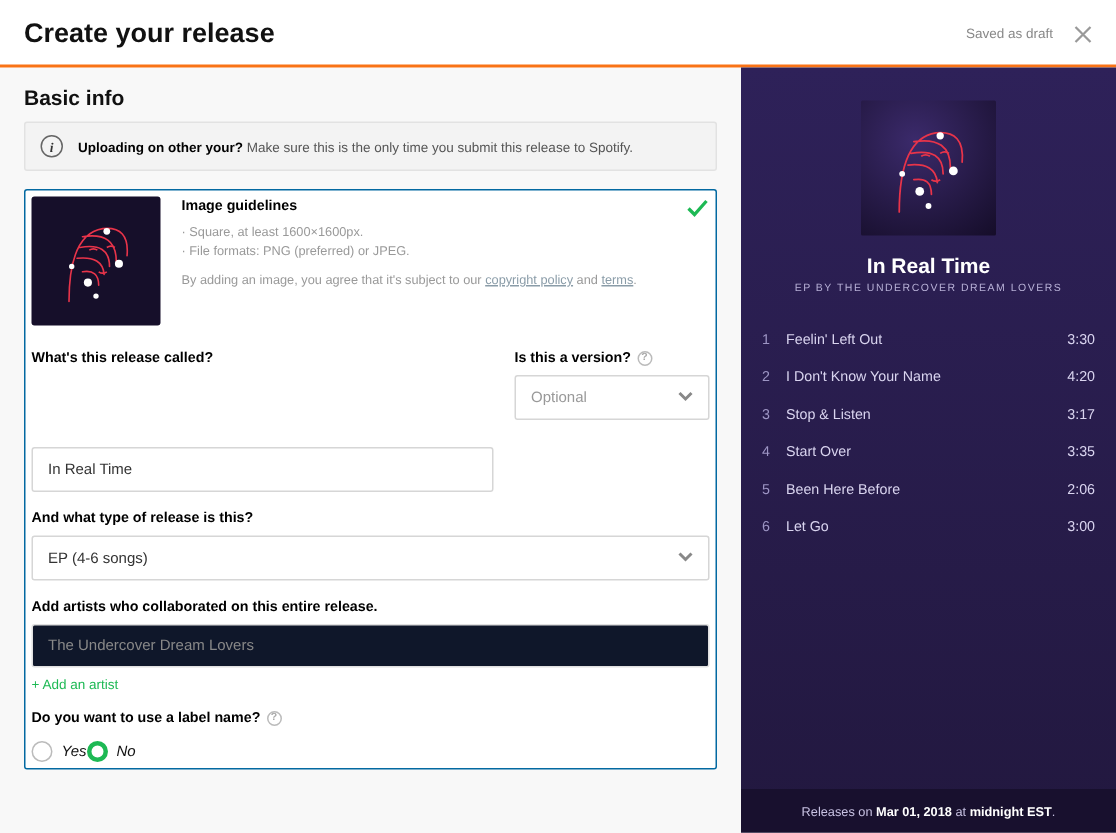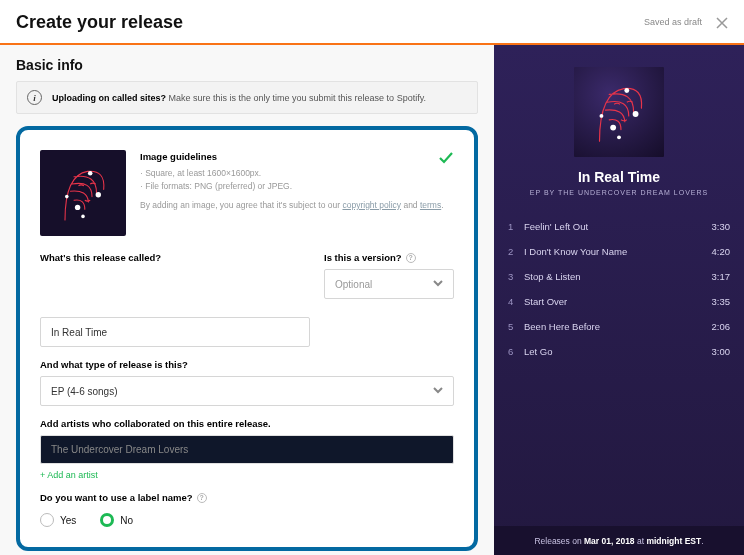--- a/index.html
+++ b/index.html
@@ -14,21 +14,21 @@
 .columns { display: flex; height: calc(555px - 44px); }
 .left { flex: 1; padding: 12px 16px; overflow: hidden; }
 .right-panel { width: 250px; background: #271b4f; background: linear-gradient(#2e2159, #22183f); color: #fff; display: flex; flex-direction: column; }
 
 h2.section { font-size: 14px; font-weight: 700; margin-bottom: 8px; }
 
 .banner { display: flex; align-items: center; gap: 10px; border: 1px solid #e2e2e2; background: #f3f3f3; padding: 8px 10px; border-radius: 2px; margin-bottom: 12px; font-size: 9px; color: #555; }
 .banner b { color: #000; font-weight: 700; }
 .info-icon { width: 15px; height: 15px; border: 1px solid #666; border-radius: 50%; display:flex; align-items:center; justify-content:center; font-size:9px; font-style:italic; font-family:Georgia, serif; font-weight:700; color:#333; flex-shrink:0;}
 
-.card { background: #fff; border: 4px solid #0369a1; border-radius: 12px; padding: 20px; }
+.card { background: #fff; border: 1px solid #0369a1; border-radius: 2px; padding: 4px; }
 
 .guide-row { display:flex; gap:14px; align-items: flex-start; position:relative; margin-bottom: 16px; }
 .cover-thumb { width: 86px; height: 86px; background: #160f2a; border-radius: 2px; display:flex; align-items:center; justify-content:center; }
 .cover-thumb svg { width:72px; height:72px; }
 .guide-text { flex:1; font-size: 8.5px; color: #999; line-height: 1.5; }
 .guide-text .title { color:#000; font-size: 9.5px; font-weight: 600; margin-bottom: 3px; }
 .guide-text a { color: #8a9ca8; text-decoration: underline; cursor:pointer; }
 .check { position:absolute; top:0; right:0; }
 .check svg { width: 16px; height: 16px; stroke:#1db954; stroke-width:2.2; fill:none; }
 
@@ -39,21 +39,21 @@
 .label { font-size: 9.5px; font-weight: 700; color: #000; margin-bottom: 6px; display:flex; align-items:center; gap:4px;}
 .help-icon { width:10px; height:10px; border:1px solid #bbb; border-radius:50%; display:inline-flex; align-items:center; justify-content:center; font-size:7px; color:#aaa; cursor:pointer; }
 .input, .select { height: 30px; border: 1px solid #d6d6d6; border-radius: 2px; padding: 0 10px; font-size: 10px; color: #333; background:#fff; display:flex; align-items:center; }
 .input input { border:none; outline:none; width:100%; font-size:10px; font-family:inherit; color:#333; }
 .select { justify-content: space-between; color:#999; cursor:pointer; }
 .chev-down svg { width:10px; height:10px; stroke:#888; stroke-width:2; fill:none; }
 
 .chip { background:#0f172a; border:1px solid #e0e0e0; color:#888; padding: 8px 10px; font-size:10px; border-radius:2px; }
 .add-link { color:#1db954; font-size: 9px; margin-top:6px; display:inline-block; cursor:pointer; }
 
-.radio-row { display:flex; gap: 24px; align-items:flex-start; margin-top:4px; }
+.radio-row { display:flex; align-items:flex-start; margin-top:4px;font-style:italic; }
 .radio { display:flex; align-items:center; gap:6px; font-size:10px; cursor:pointer; }
 .radio .circle { width:14px; height:14px; border-radius:50%; border:1.5px solid #bbb; position:relative; }
 .radio.selected .circle { border:3px solid #1db954; }
 
 
 .preview-top { padding: 22px 0 12px 0; text-align:center; }
 .preview-cover { width: 90px; height: 90px; margin: 0 auto 12px auto; background: radial-gradient(circle at 40% 30%, #3b2a6b, #150d29); display:flex; align-items:center; justify-content:center; border-radius:1px;}
 .preview-cover svg { width:78px; height:78px; }
 .preview-title { font-size: 14px; font-weight:700; margin-bottom: 4px; }
 .preview-sub { font-size: 7px; letter-spacing: 1px; color: #b7b0d6; text-transform: uppercase; }
@@ -83,21 +83,21 @@
 </div>
 
 <div class="columns">
   <div class="left">
 
     <h2 class="section">Basic info</h2>
 
     <div class="banner">
       <span class="info-icon">i</span>
       <span>
-        <b>Uploading on called sites?</b><span> Make sure this is the only time you submit this release to Spotify.</span>
+        <b>Uploading on other your?</b><span> Make sure this is the only time you submit this release to Spotify.</span>
       </span>
     </div>
 
     <div class="card">
 
       <div class="guide-row">
         <div class="cover-thumb">
           <svg viewBox="0 0 80 80">
             <path d="M20 70 Q20 20 45 16 Q65 14 63 36 M30 22 Q55 18 55 40 M28 30 Q50 26 50 44 M26 38 Q45 36 46 50 M30 48 Q42 46 42 58" stroke="#e8344a" stroke-width="1.2" fill="none" stroke-linecap="round"></path>
             <path d="M35 32 Q38 30 41 32 M48 30 Q51 28 54 30" stroke="#e8344a" stroke-width="1.2" fill="none"></path>

